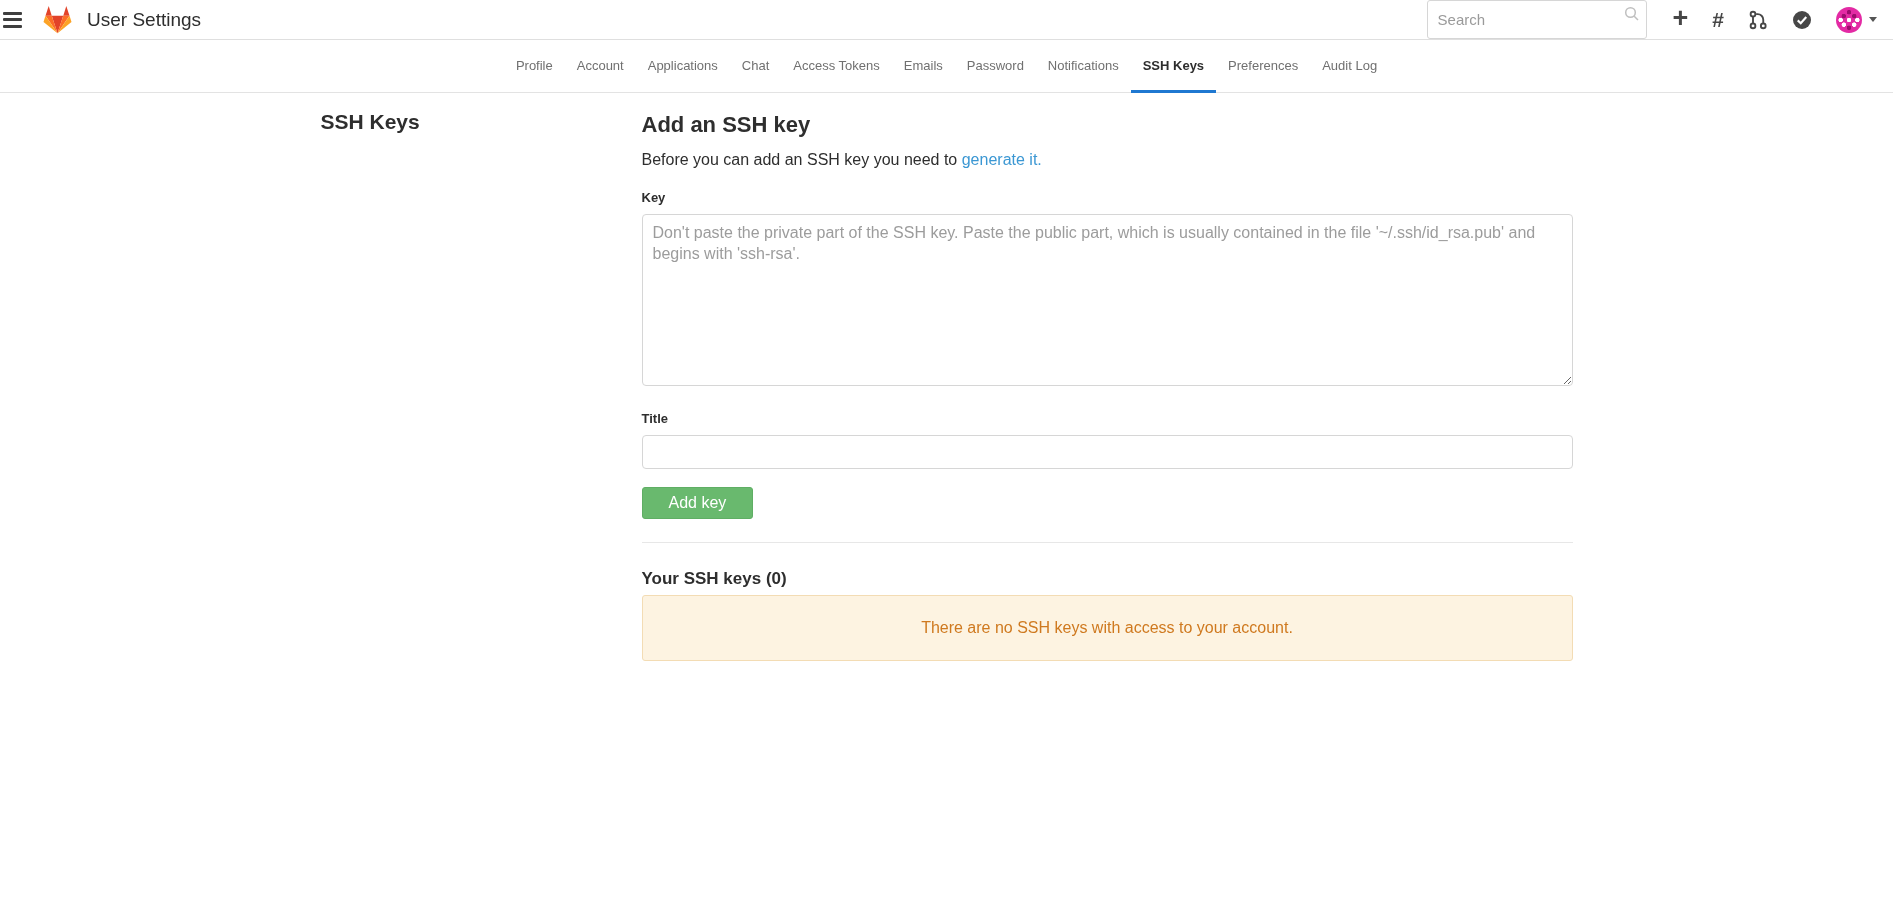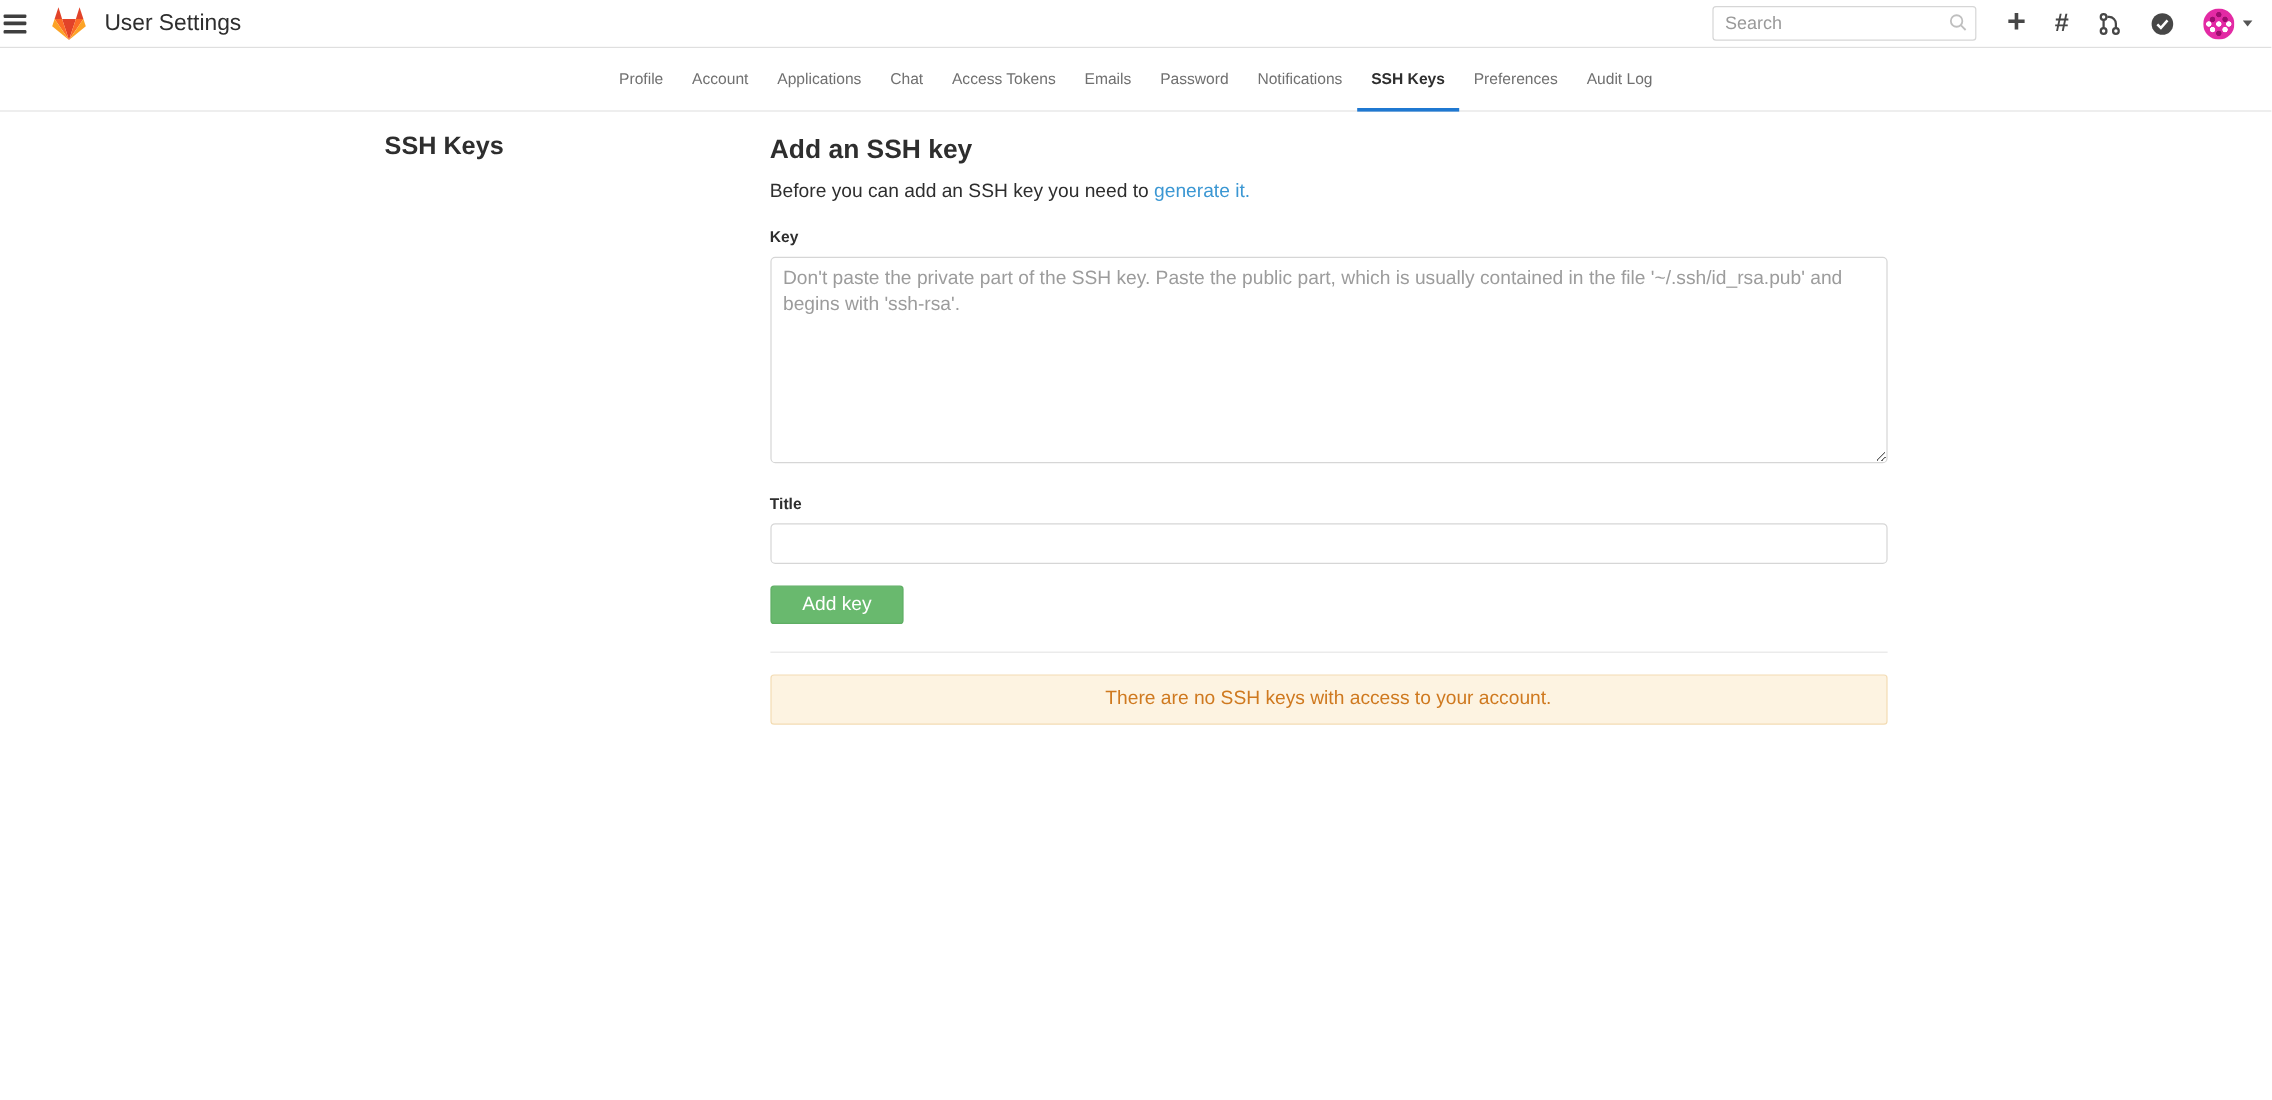--- a/index.html
+++ b/index.html
@@ -22,21 +22,21 @@
   .hamburger {
     padding: 9px 10px 9px 3px;
     display: flex; flex-direction: column; gap: 3.5px;
     cursor: pointer;
   }
   .hamburger span { width: 19px; height: 3px; background: #3f3f3f; border-radius: 1px; }
   .logo { margin-left: 10px; display: flex; align-items: center; }
   .app-title { margin-left: 14px; font-size: 19px; color: #2e2e2e; }
   .topbar-spacer { flex: 1; }
 
-  .search-box { position: relative; width: 220px; height: 29px; margin-right: 26px; }
+  .search-box { position: relative; width: 220px; height: 39px; margin-right: 26px; }
   .search-box input {
     width: 100%; height: 100%;
     border: 1px solid #d6d6d6; border-radius: 3px;
     padding: 0 30px 0 10px;
     font-size: 15px; font-family: inherit; color: #555;
     outline: none; background: #fff;
   }
   .search-box input::placeholder { color: #9a9a9a; }
   .search-box .mag { position: absolute; right: 7px; top: 6px; }
 
@@ -142,25 +142,25 @@
     font-size: 16px; font-family: Liberation Sans, sans-serif;
     padding: 6px 26px;
     cursor: pointer;
   }
 
   .divider { margin: 23px 0 0; border: 0; border-top: 1px solid #e7e7e7; }
 
   .keys-heading { margin: 26px 0 0; font-size: 17px; font-weight: 700; }
 
   .empty-notice {
-    margin-top: 18px;
+    margin-top: 6px;
     background: #fdf3e1;
     border: 1px solid #f3dcb4;
     border-radius: 3px;
-    padding: 11px 10px;
+    padding: 23px 10px;
     text-align: center;
     font-size: 16px;
     color: #cf791f;
   }
 </style>
 </head>
 <body>
 
 <header class="topbar">
   <div class="hamburger">
@@ -248,17 +248,18 @@
 
     <label class="field-label">Title</label>
     <input class="title-input" type="text" value="" style="">
 
     <div>
       <button class="btn-create">Add key</button>
     </div>
 
     <hr class="divider">
 
+    <h4 class="keys-heading">Your SSH keys (0)</h4>
 
     <div class="empty-notice">There are no SSH keys with access to your account.</div>
   </div>
 
 </main>
 
 </body></html>

